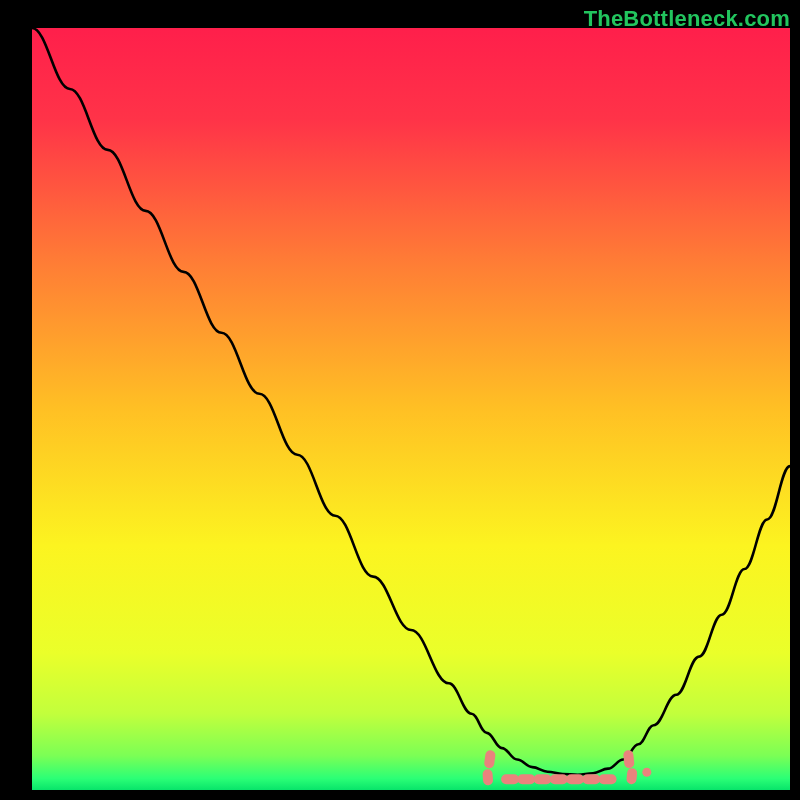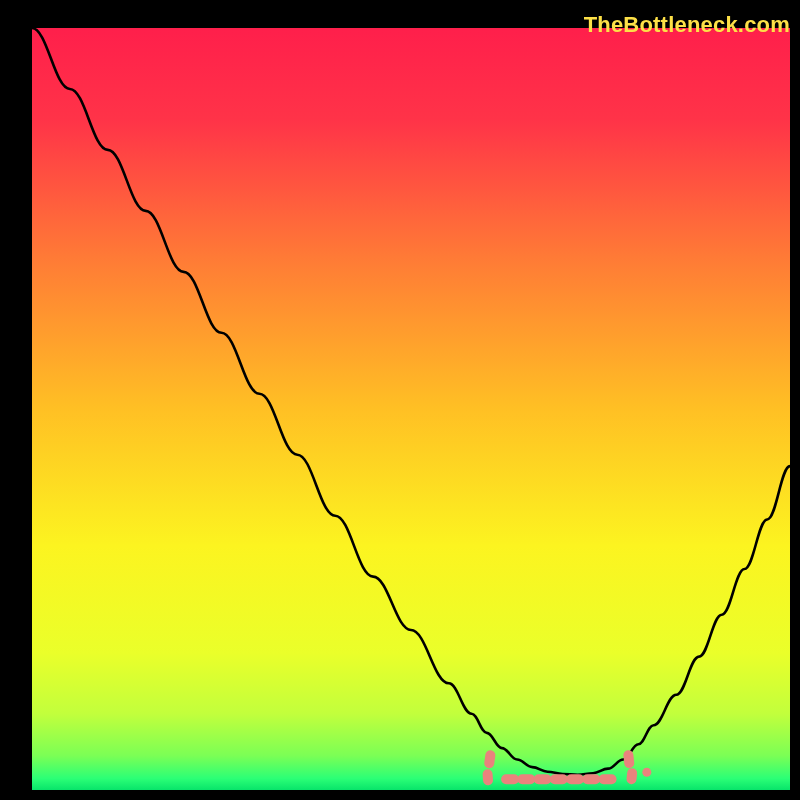--- a/index.html
+++ b/index.html
@@ -12,23 +12,23 @@
     font-family: Arial, Helvetica, sans-serif;
   }
   .frame {
     position: relative;
     width: 800px;
     height: 800px;
     background: #000;
   }
   .watermark {
     position: absolute;
-    top: 12px;
+    top: 6px;
     right: 10px;
-    color: #fde047;
+    color: #22c55e;
     font-size: 22px;
     font-weight: 600;
     z-index: 30;
     letter-spacing: 0.2px;
   }
   svg {
     position: absolute;
     top: 0;
     left: 0;
   }

